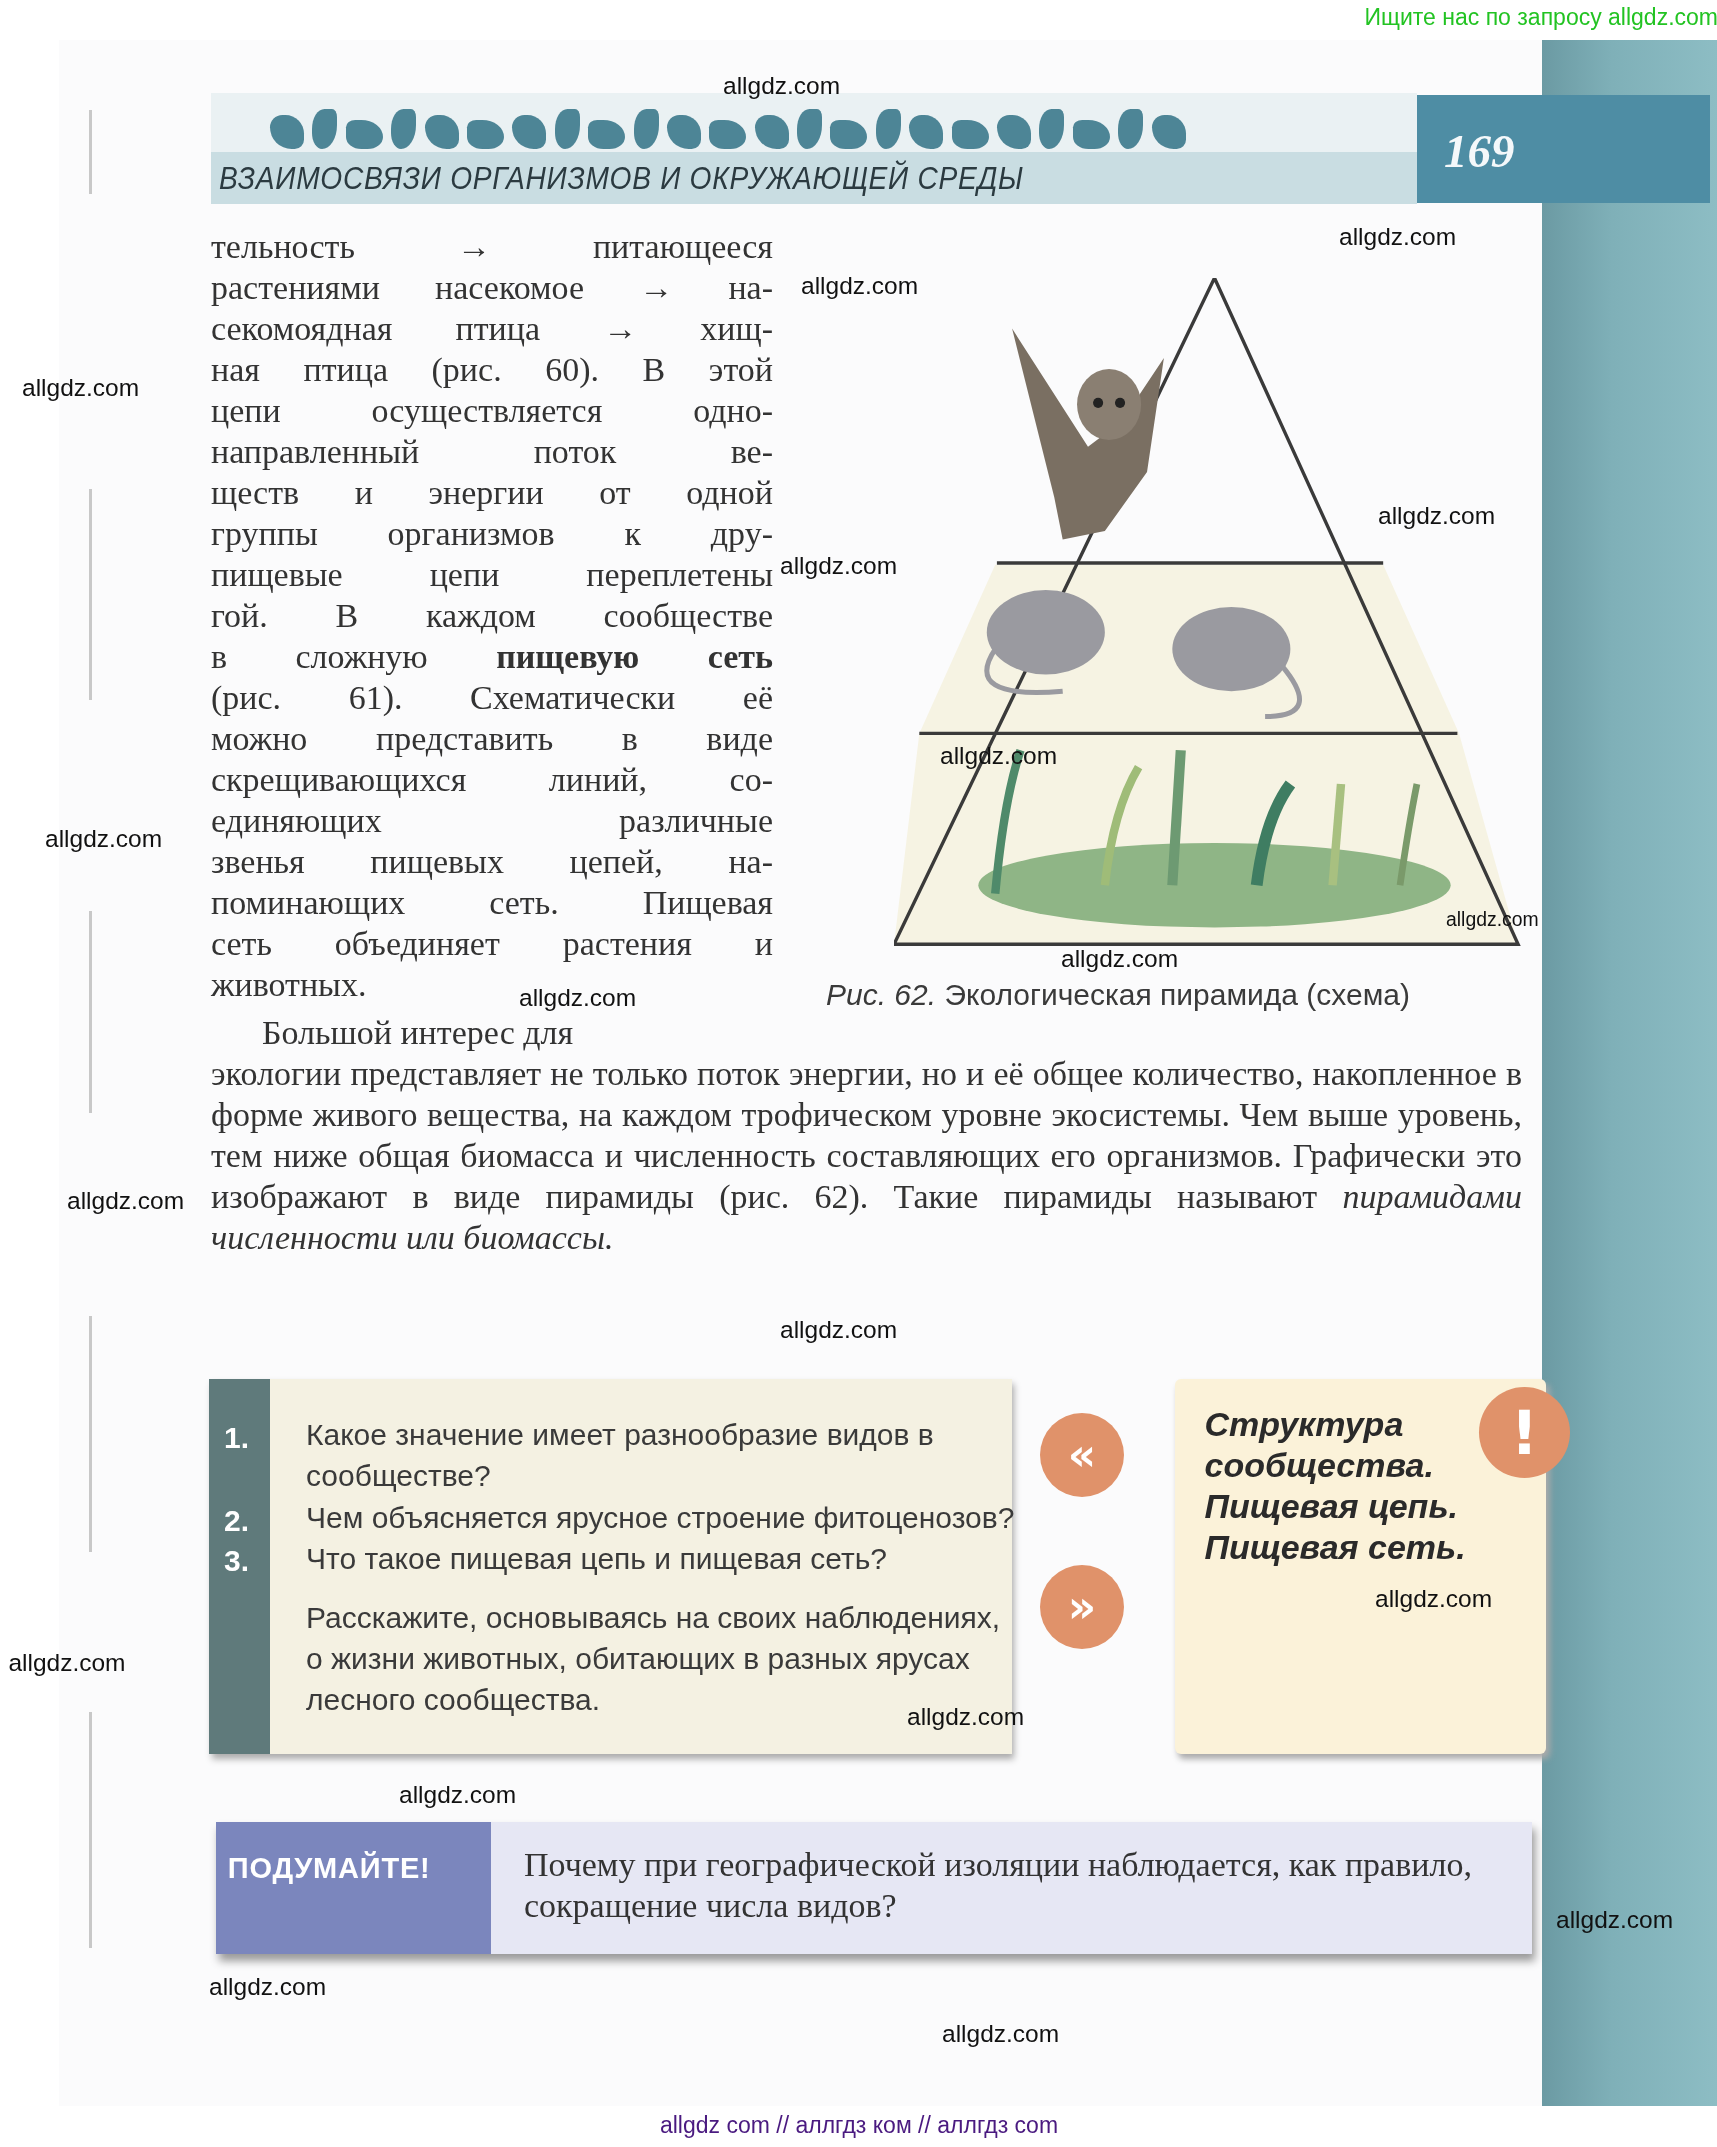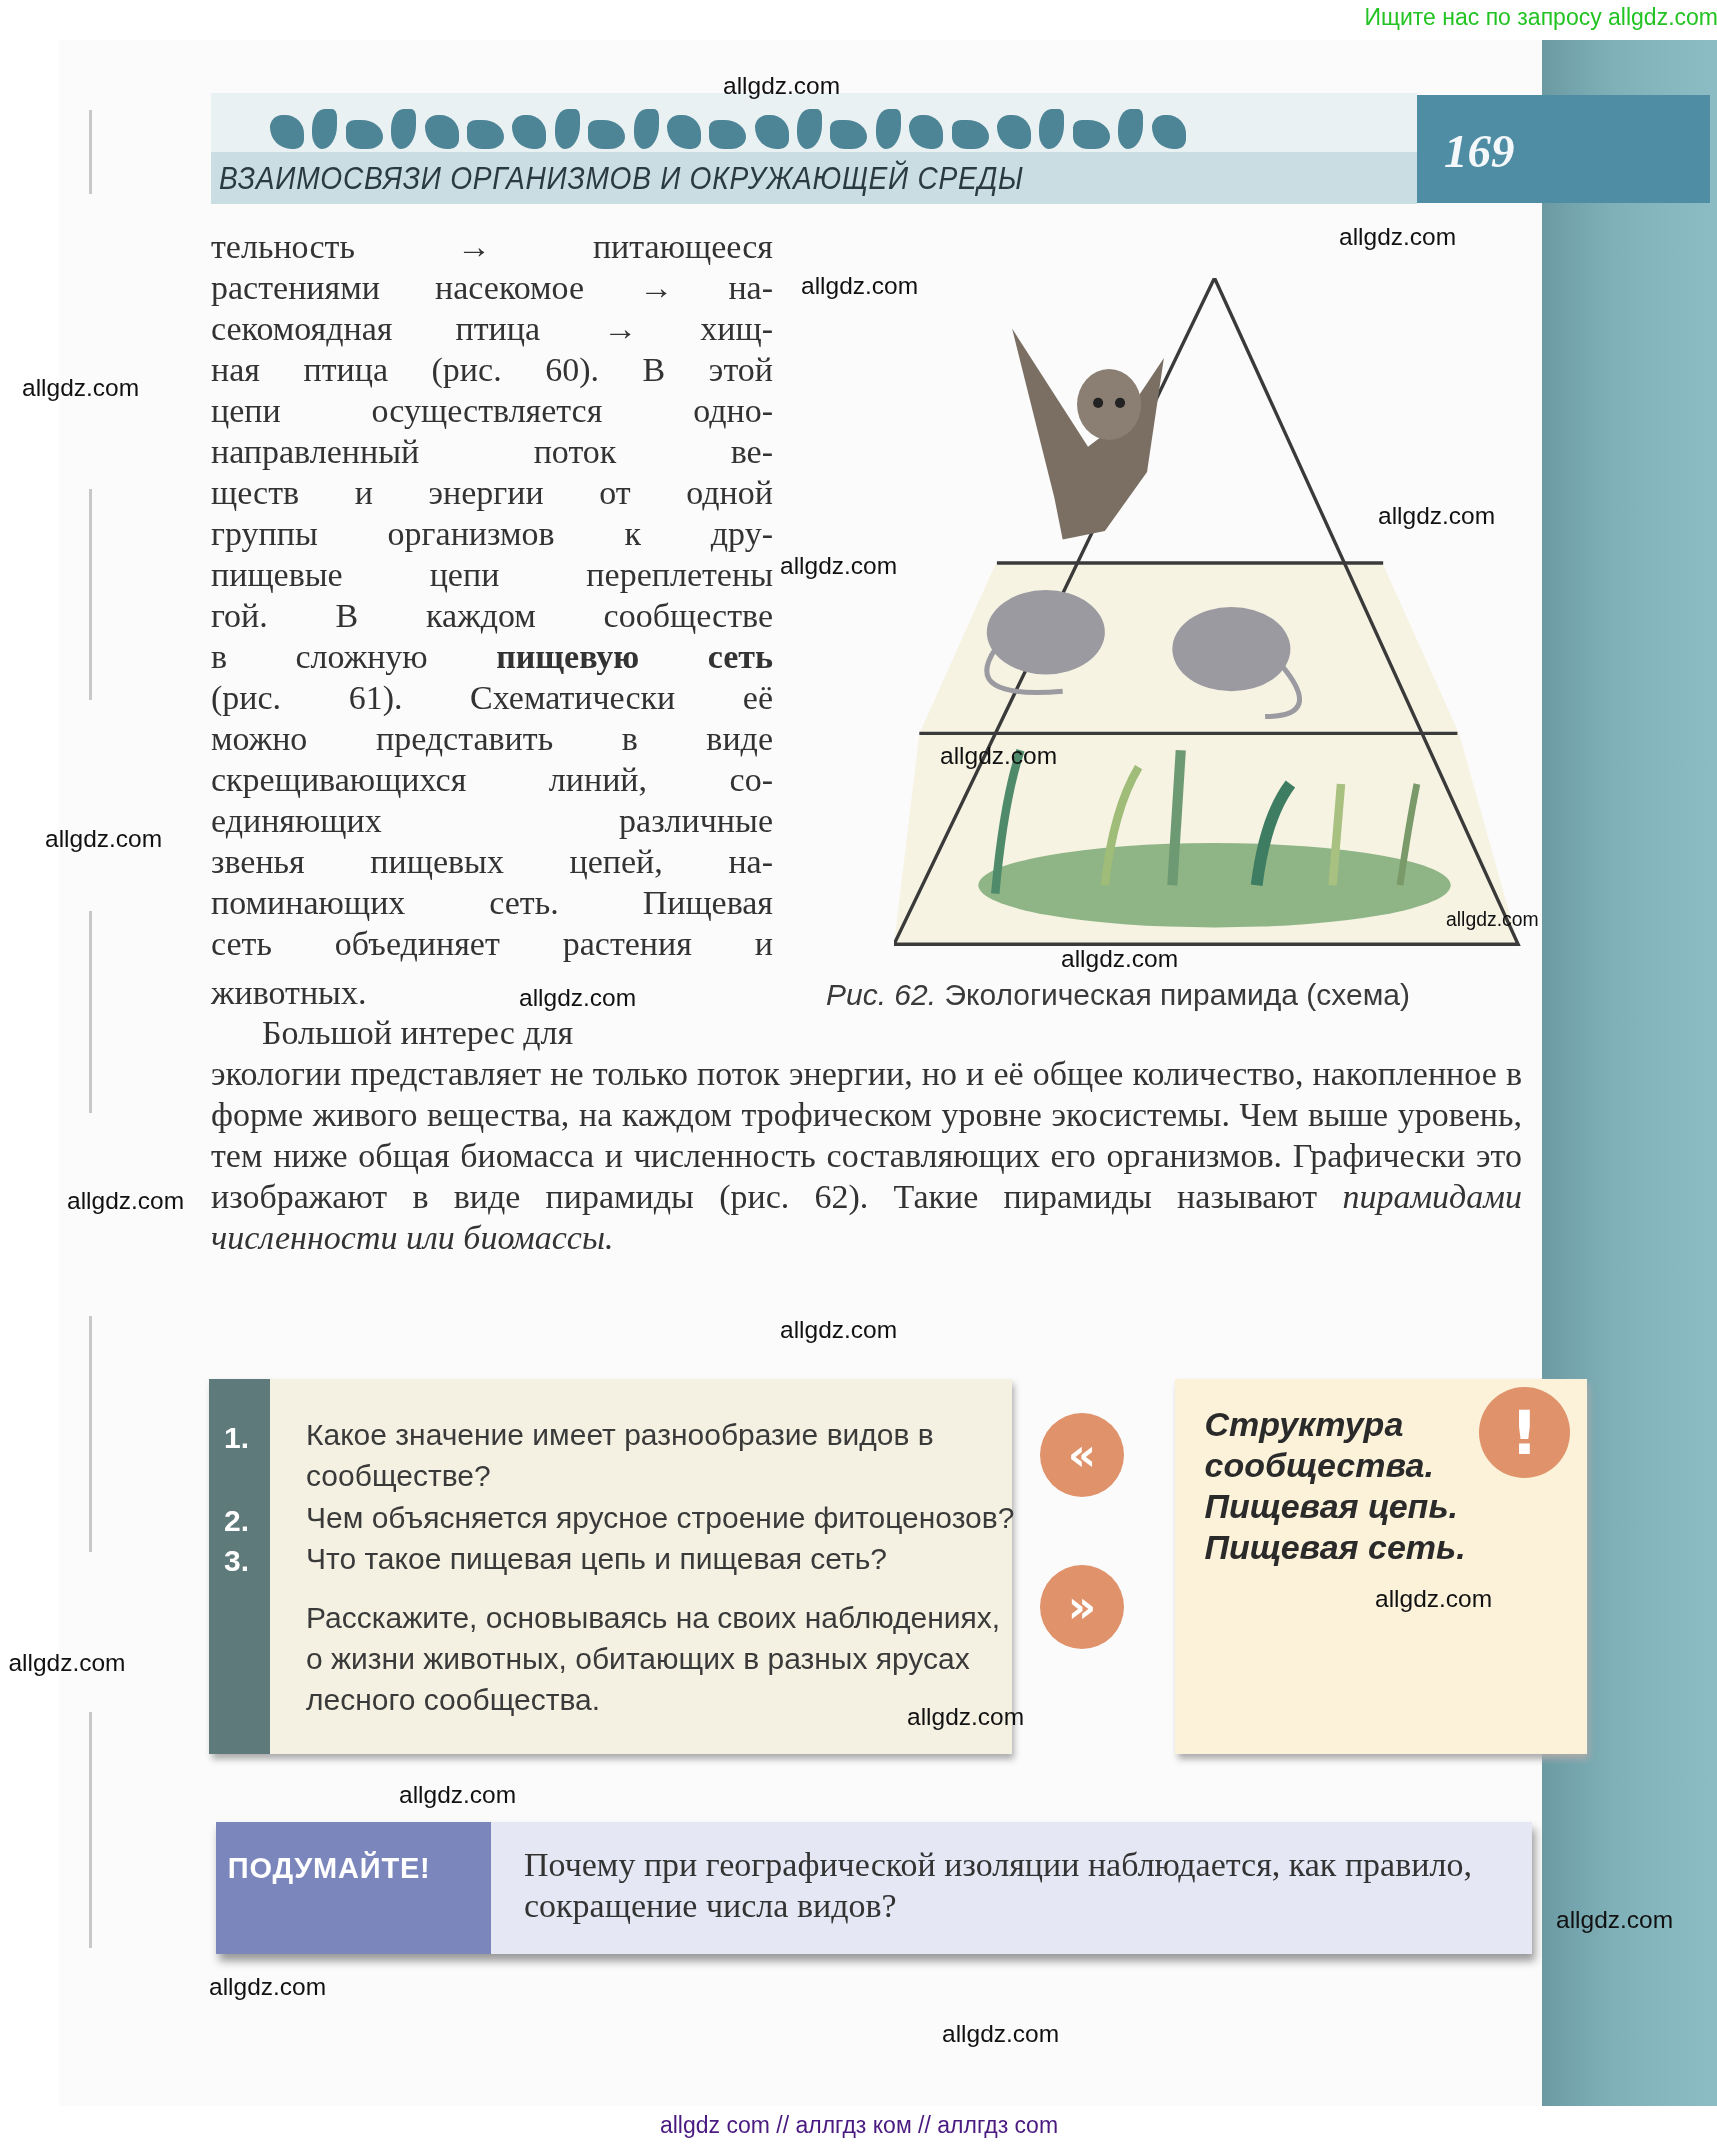--- a/index.html
+++ b/index.html
@@ -15,32 +15,32 @@
   .band-title{left:211px;top:152px;width:1206px;height:52px;background:#c9dde2;}
   .band-title span{position:absolute;left:8.4px;top:8.4px;font-family:"Liberation Sans",sans-serif;font-style:italic;font-size:32px;color:#2b3a40;letter-spacing:0.8px;transform:scaleX(0.88);transform-origin:left;}
   .animals{left:270px;top:100px;width:1138px;height:49px;display:flex;gap:8.4px;align-items:flex-end;}
   .animals i{display:block;width:34px;height:34px;background:#4d8596;border-radius:40% 60% 30% 70%;}
   .animals i:nth-child(2n){width:25px;height:40px;border-radius:50% 20% 60% 40%;}
   .animals i:nth-child(3n){width:37px;height:29px;border-radius:30% 70% 50% 50%;}
   .pagenum-box{left:1417px;top:95px;width:293px;height:108px;background:#4e8da4;}
   .pagenum-box span{position:absolute;left:27px;top:29px;font-family:"Liberation Serif",serif;font-style:italic;font-weight:bold;font-size:47px;color:#f4f8fa;}
   .col-text{left:211px;top:226px;width:562px;font-size:34px;line-height:41px;text-align:justify;text-align-last:justify;}
   .col-text p{margin:0;}
-  .col-text .last{text-align-last:left;margin-top:8px;}
+  .col-text .last{text-align-last:left;}
   .full-text{left:211px;top:1012px;width:1311px;font-size:34px;line-height:41px;text-align:justify;}
   .full-text p{margin:0;}
   .caption{left:826px;top:978px;font-family:"Liberation Sans",sans-serif;font-size:30px;color:#3a3a3a;text-align:center;}
   .caption em{font-style:italic;}
   .indent{text-indent:51px;}
   .q-box{left:209px;top:1379px;width:803px;height:375px;background:#f4f1e2;box-shadow:3.4px 5px 6.7px #aaa;}
   .q-bar{left:209px;top:1379px;width:61px;height:375px;background:#5f7a7b;}
   .q-num{position:absolute;left:15px;font-family:"Liberation Sans",sans-serif;font-weight:bold;font-size:30px;color:#ffffff;}
   .q-text{position:absolute;left:97px;font-family:"Liberation Sans",sans-serif;font-size:30px;line-height:41px;color:#3a3a3a;width:818px;}
   .q-icon{position:absolute;width:84px;height:84px;border-radius:50%;background:#e0926a;color:#fff;font-size:44px;font-weight:bold;text-align:center;line-height:84px;font-family:"DejaVu Sans",sans-serif;}
-  .key-box{left:1175px;top:1379px;width:412px;height:375px;background:#fbf2d9;box-shadow:3.4px 5px 6.7px #aaa;}
+  .key-box{left:1175px;top:1379px;width:371px;height:375px;background:#fbf2d9;box-shadow:3.4px 5px 6.7px #aaa;border-radius:6px;}
   .key-box .kt{position:absolute;left:29.5px;top:25px;font-family:"Liberation Sans",sans-serif;font-weight:bold;font-style:italic;font-size:34px;line-height:41px;color:#2a2a2a;}
   .key-icon{position:absolute;left:304px;top:8.4px;width:91px;height:91px;border-radius:50%;background:#e0926a;color:#fff;font-size:61px;font-weight:bold;text-align:center;line-height:91px;font-family:"DejaVu Sans",sans-serif;}
   .think-box{left:216px;top:1822px;width:1316px;height:132px;background:#e6e7f4;box-shadow:3.4px 6.7px 8.4px #999;}
   .think-label{position:absolute;left:0;top:0;width:275px;height:132px;background:#7b86bd;}
   .think-label span{position:absolute;left:11.8px;top:30px;font-family:"Liberation Sans",sans-serif;font-weight:bold;font-size:29px;color:#ffffff;letter-spacing:0.8px;}
   .think-text{position:absolute;left:308px;top:22px;width:987px;font-size:34px;line-height:41px;color:#333;}
   .pyramid{left:894px;top:278px;width:641px;height:700px;}
 </style>
 </head>
 <body>

